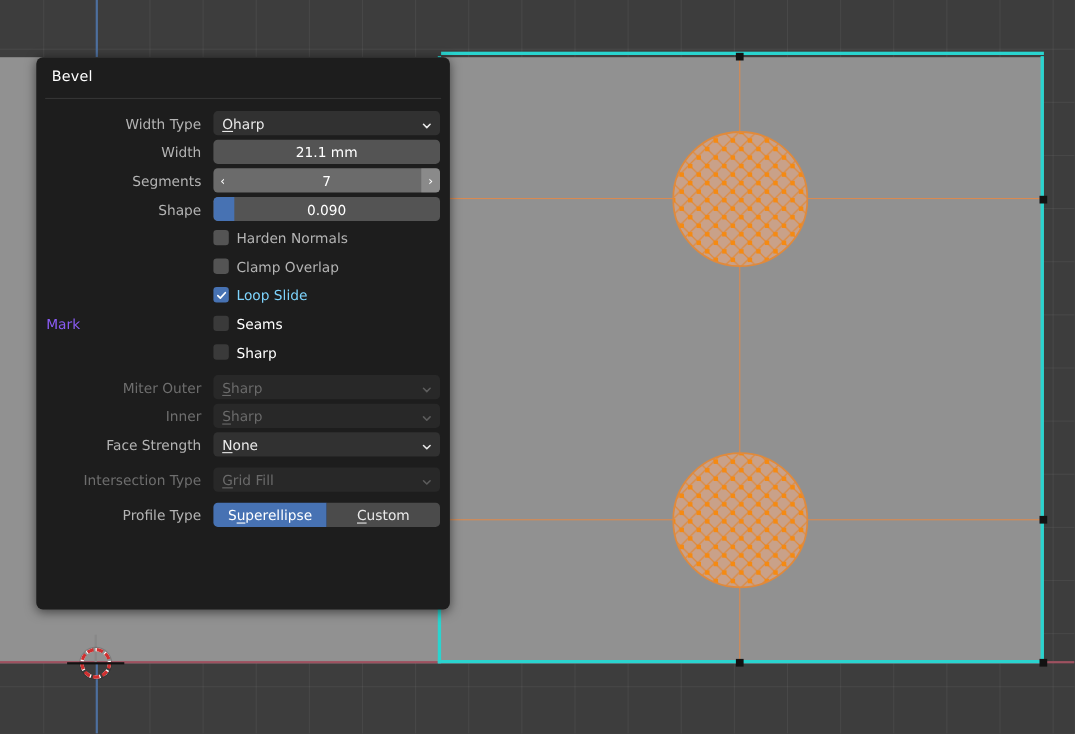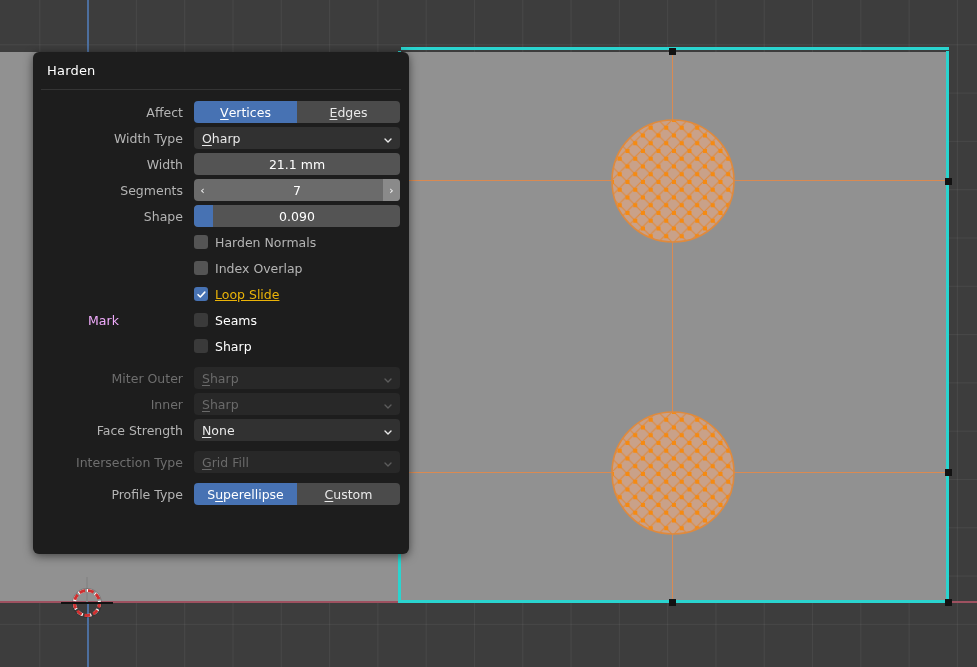--- a/index.html
+++ b/index.html
@@ -191,37 +191,37 @@
     border-radius: 4px 0 0 4px;
   }
   .vfield .vtext { position: relative; z-index: 2; }
 
   
   .cbrow {
     display: flex; align-items: center;
     height: 24px; margin-bottom: 2px;
   }
   .cbrow .lbl {
-    width: 152px; text-align: center; padding-right: 29px;
-    color: #f0abfc; font-size: 12.5px; flex: 0 0 auto;
+    width: 152px; text-align: left; padding-right: 29px;
+    color: #8b5cf6; font-size: 12.5px; flex: 0 0 auto;
   }
   .cbrow .cbwrap { display: flex; align-items: center; gap: 7px; }
   .cb {
     width: 14px; height: 14px;
     background: #545454;
     border-radius: 3px;
     display: flex; align-items: center; justify-content: center;
     cursor: pointer;
     flex: 0 0 auto;
   }
   .cb.checked { background: #4772b3; }
   .cb.dis { background: #3a3a3a; cursor: default; }
   .cb svg { display: block; }
   .cbtext { font-size: 12.5px; color: #b4b4b4; user-select: none; }
-  .cbtext.bright { color: #eab308; text-decoration: underline; }
+  .cbtext.bright { color: #7dd3fc; }
   .cbtext.dis { color: #ffffff; }
 
   .u { text-decoration: underline; text-underline-offset: 2px; }
 </style>
 </head>
 <body>
 
 <div id="app">
 
   <div id="viewport">
@@ -563,40 +563,25 @@
 
     <div class="cursor3d">
       <div class="cv"></div>
       <div class="ring"></div>
       <div class="ring2"></div>
       <div class="ch"></div>
     </div>
   </div>
 
   <div id="bevel-panel">
-    <div class="panel-title">Harden</div>
+    <div class="panel-title">Bevel</div>
     <div class="panel-sep"></div>
 
     <div class="rows">
 
-      <div class="row">
-        <div class="lbl">Affect</div>
-        <div class="field">
-          <div class="toggle-pair">
-            <div class="tgl on">
-                <span class="u">V</span>
-                <span>ertices</span>
-              </div>
-            <div class="tgl">
-                <span class="u">E</span>
-                <span>dges</span>
-              </div>
-          </div>
-        </div>
-      </div>
 
       <div class="row">
         <div class="lbl">Width Type</div>
         <div class="field">
           <div class="dd">
             <span class="u">O</span>
               <span>harp</span>
             <span class="chev">
               <svg viewBox="0 0 10 10" width="10" height="10">
                   <path d="M2 3.5 L5 6.5 L8 3.5" fill="none" stroke-width="1.4" stroke-linecap="round" stroke-linejoin="round"></path>
@@ -642,21 +627,21 @@
         <div class="cbwrap">
           <span class="cb"></span>
           <span class="cbtext">Harden Normals</span>
         </div>
       </div>
 
       <div class="cbrow">
         <div class="lbl"></div>
         <div class="cbwrap">
           <span class="cb"></span>
-          <span class="cbtext">Index Overlap</span>
+          <span class="cbtext">Clamp Overlap</span>
         </div>
       </div>
 
       <div class="cbrow">
         <div class="lbl"></div>
         <div class="cbwrap">
           <span class="cb checked">
             <svg viewBox="0 0 12 12" width="11" height="11">
               <path d="M2.2 6.2 L4.7 8.7 L9.6 3.4" fill="none" stroke="#ffffff" stroke-width="1.7" stroke-linecap="round" stroke-linejoin="round"></path>
             </svg>

